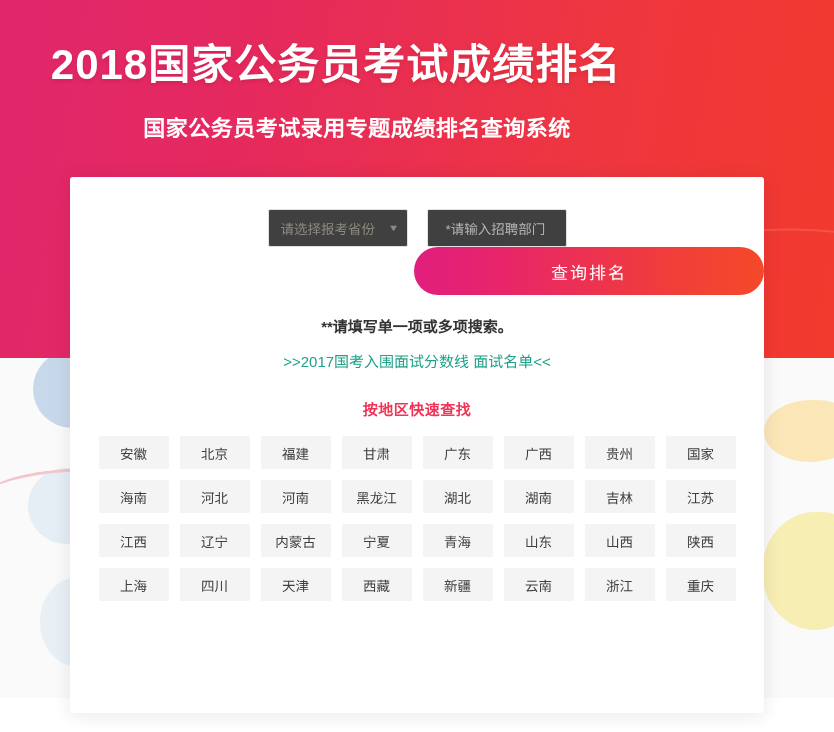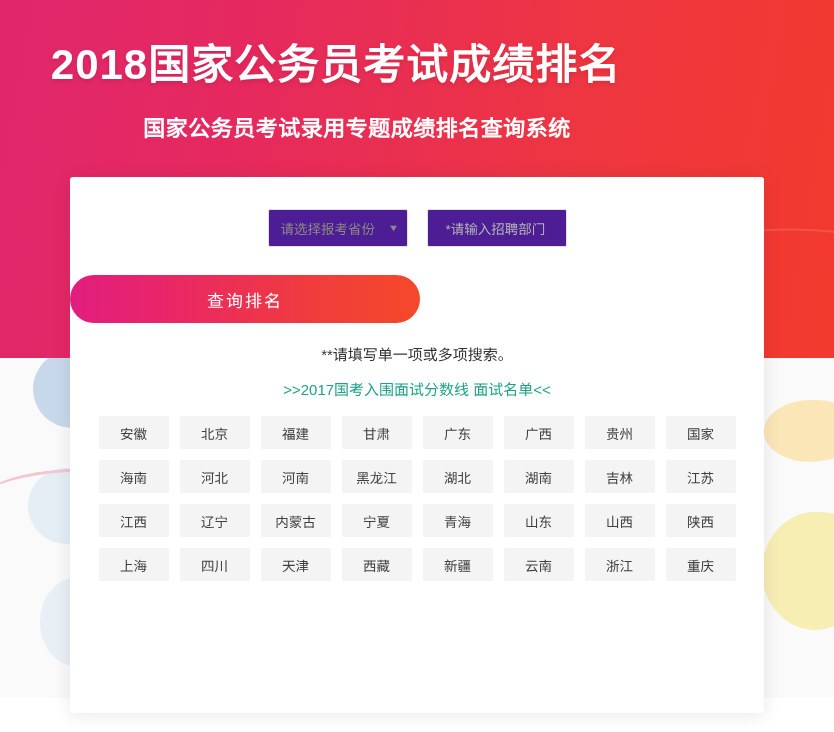--- a/index.html
+++ b/index.html
@@ -156,21 +156,21 @@
     margin-top: 32px;
     display: flex;
     justify-content: center;
     gap: 19px;
   }
   .field {
     box-sizing: border-box;
     width: 140px;
     height: 38px;
     border: 1px solid #e2e2e2;
-    background: #4c1d95;
+    background: #404040;
     border-radius: 2px;
     display: flex;
     align-items: center;
     font-size: 13.5px;
   }
   .select-field {
     justify-content: space-between;
     padding: 0 9px 0 12px;
     color: #8e8a80;
   }
@@ -179,42 +179,42 @@
     color: #8a8a8a;
     transform: scaleX(1.3);
   }
   .text-field {
     padding: 0 18px;
     color: #b3b3b3;
   }
 
   
   .submit-wrap {
-    margin-top: 28px;
     display: flex;
-    justify-content: flex-start;
+    justify-content: flex-end;
   }
   .submit-btn {
     width: 350px;
     height: 48px;
     border: none;
     border-radius: 24px;
     background: linear-gradient(90deg, #e01e7e 0%, #e8256a 25%, #f03c3c 70%, #f4492a 100%);
     color: #ffffff;
     font-size: 17px;
     font-family: inherit;
     letter-spacing: 2px;
     cursor: pointer;
   }
 
   .hint {
     margin-top: 20px;
     text-align: center;
     color: #333333;
     font-size: 15px;
+    font-weight: bold;
   }
   .sub-link-wrap {
     margin-top: 14px;
     text-align: center;
   }
   .sub-link {
     color: #1fa189;
     font-size: 15px;
     text-decoration: none;
     cursor: pointer;
@@ -291,20 +291,21 @@
   <div class="submit-wrap">
     <button class="submit-btn">查询排名</button>
   </div>
 
   <div class="hint">**请填写单一项或多项搜索。</div>
 
   <div class="sub-link-wrap">
     <a class="sub-link">&gt;&gt;2017国考入围面试分数线 面试名单&lt;&lt;</a>
   </div>
 
+  <div class="region-heading">按地区快速查找</div>
 
   <div class="region-grid">
       <div class="region-tile">安徽</div>
       <div class="region-tile">北京</div>
       <div class="region-tile">福建</div>
       <div class="region-tile">甘肃</div>
       <div class="region-tile">广东</div>
       <div class="region-tile">广西</div>
       <div class="region-tile">贵州</div>
       <div class="region-tile">国家</div>

